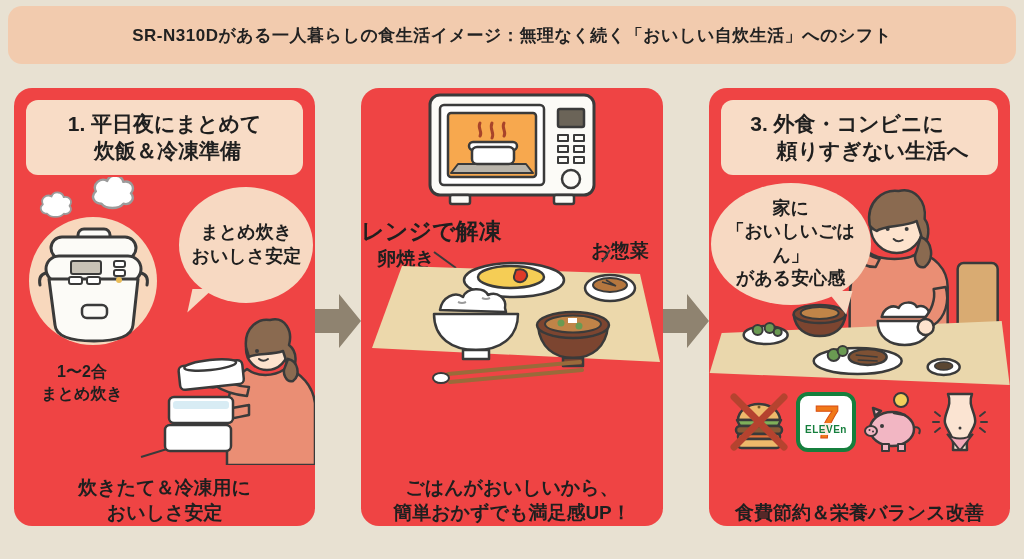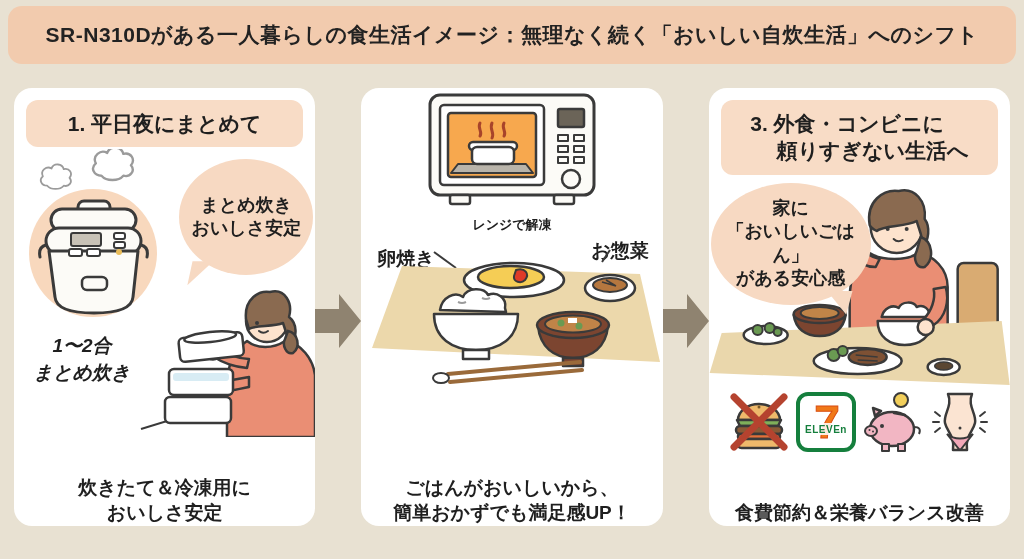--- a/index.html
+++ b/index.html
@@ -9,69 +9,70 @@
     background:#e8e1d2;
     color:#1f1f1f;
     overflow:hidden;
     position:relative;
   }
   .title-bar {
     position:absolute; left:8px; right:8px; top:6px; height:58px;
     background:#f2cbae; border-radius:14px;
     display:flex; align-items:center; justify-content:center;
   }
-  .title-bar h1 { font-size:21px; font-weight:bold; letter-spacing:0.5px; color:#222; }
+  .title-bar h1 { font-size:17px; font-weight:bold; letter-spacing:0.5px; color:#222; }
   .row {
     position:absolute; left:14px; right:14px; top:88px; height:438px;
     display:flex; align-items:stretch;
   }
   .panel {
-    flex:1 1 0; background:#ffffff; border-radius:18px;
+    flex:1 1 0; background:#ef4444; border-radius:18px;
     display:flex; flex-direction:column; min-width:0;
   }
   .arrow-wrap { width:46px; display:flex; align-items:center; justify-content:center; flex:0 0 46px; }
   .panel-header {
     margin:12px 12px 0 12px; background:#f8dcc6; border-radius:12px;
     padding:10px 6px; display:flex; justify-content:center;
   }
   .panel-header .h-inner { text-align:left; font-size:21px; font-weight:bold; line-height:1.3; }
   .panel-header .line2 { padding-left:1.25em; display:block; }
   .panel-content { position:relative; flex:1 1 auto; }
   .panel-caption {
     text-align:center; font-size:19px; font-weight:bold; line-height:1.35;
     padding-bottom:0;
   }
   .bubble {
     position:absolute; background:#f7d9c2; border-radius:50%;
     display:flex; flex-direction:column; justify-content:center;
     text-align:center; font-weight:bold; font-size:18px; line-height:1.3;
   }
   .bubble .tail { position:absolute; width:26px; height:24px; background:#f7d9c2; }
-  .amount-label { position:absolute; font-size:19px; font-weight:bold; text-align:center; line-height:1.4;font-style:italic; }
-  .mw-label { position:absolute; width:100%; text-align:center; font-size:13px; font-weight:bold; }
+  .amount-label { position:absolute; font-size:16px; font-weight:bold; text-align:center; line-height:1.4; }
+  .mw-label { position:absolute; width:100%; font-size:23px; font-weight:bold; }
   .food-label { position:absolute; font-size:19px; font-weight:bold; }
   .icons-row {
     position:absolute; left:10px; right:10px; top:214px; height:66px;
     display:flex; align-items:center; justify-content:space-between; padding:0 8px;
   }
   svg { display:block; }
 </style>
 </head>
 <body>
 
 <div class="title-bar">
   <h1>SR-N310Dがある一人暮らしの食生活イメージ：無理なく続く「おいしい自炊生活」へのシフト</h1>
 </div>
 
 <div class="row">
 
   <div class="panel">
     <div class="panel-header">
       <div class="h-inner">
         <span>1. 平日夜にまとめて</span>
+        <span class="line2">炊飯＆冷凍準備</span>
       </div>
     </div>
     <div class="panel-content">
 
       <svg style="position:absolute;left:4px;top:2px" width="150" height="172" viewBox="0 0 150 172">
         <circle cx="75" cy="104" r="64" fill="#f8d8bd"></circle>
         <g fill="#ffffff" stroke="#9b9b9b" stroke-width="2.5" stroke-linejoin="round">
           <path transform="translate(22,18) scale(0.72)" d="M10,26 C2,26 -2,18 4,13 C0,5 9,-2 16,2 C19,-6 31,-5 33,3 C41,1 46,9 41,15 C46,21 40,28 33,26 C28,32 15,32 10,26 Z"></path>
           <path transform="translate(74,2) scale(0.95)" d="M10,26 C2,26 -2,18 4,13 C0,5 9,-2 16,2 C19,-6 31,-5 33,3 C41,1 46,9 41,15 C46,21 40,28 33,26 C28,32 15,32 10,26 Z"></path>
         </g>

